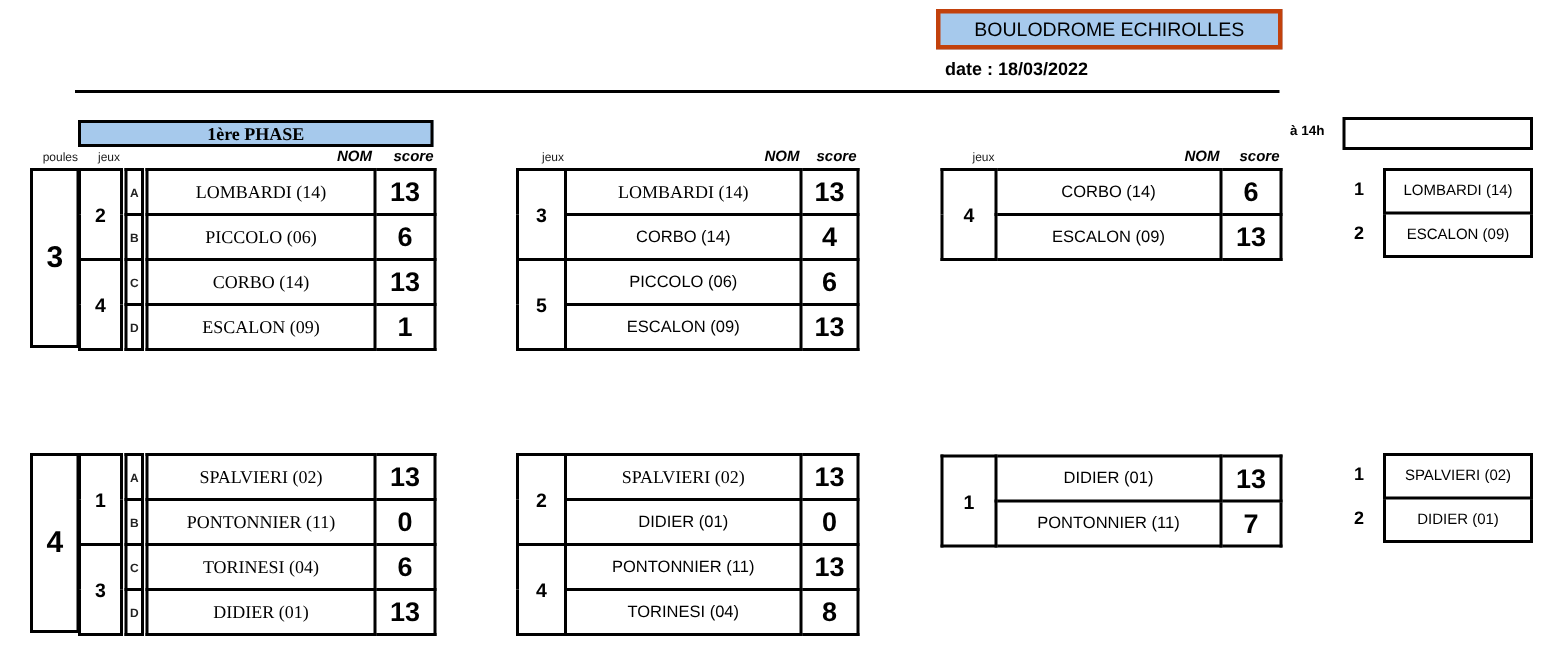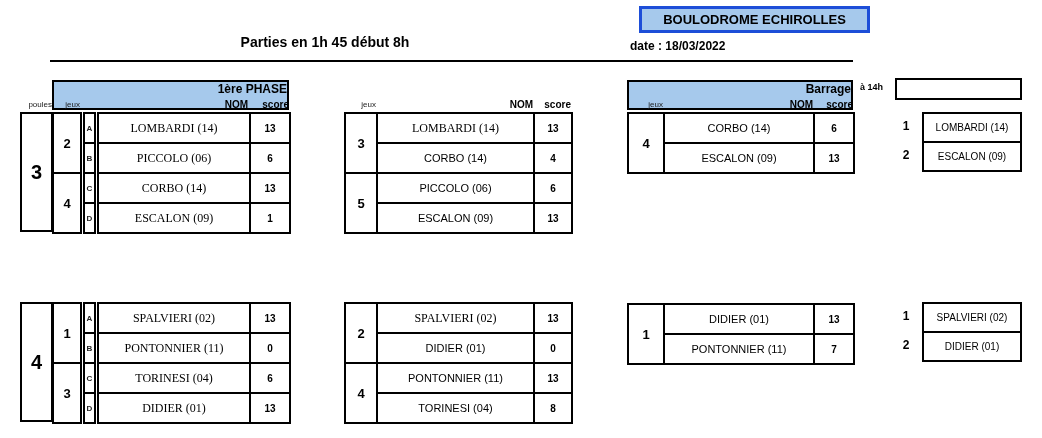--- a/index.html
+++ b/index.html
@@ -5,69 +5,67 @@
   html,body{margin:0;padding:0;background:#fff;}
   .page{position:relative;width:1042px;height:438px;background:#fff;overflow:hidden;
         font-family:"Liberation Sans",sans-serif;color:#000;}
   .abs{position:absolute;text-align:right;}
 
   .title{left:0;top:7px;width:650px;text-align:center;font-size:18px;font-weight:bold;letter-spacing:.3px;}
   .subtitle{left:0;top:34px;width:650px;text-align:center;font-size:14px;font-weight:bold;}
   .rule{left:50px;top:60px;width:803px;height:0;border-top:2px solid #000;}
 
   .venue{left:624px;top:6px;width:231px;height:27px;box-sizing:border-box;
-         border:3px solid #1d4ed8;background:var(--blue,#a6c9ec);
-         font-size:13px;font-weight:bold;text-align:center;line-height:21px;margin-left:15px;}
+         border:3px solid #c2410c;background:var(--blue,#a6c9ec);
+         font-size:13px;font-weight:normal;text-align:center;line-height:21px;}
   .date{left:630px;top:39px;font-size:12px;font-weight:bold;}
 
-  .phase-header{top:80px;height:30px;box-sizing:border-box;border:2px solid #000;
+  .phase-header{top:80px;height:18px;box-sizing:border-box;border:2px solid #000;
                 background:var(--blue,#a6c9ec);font-size:12px;font-weight:bold;
-                text-align:right;line-height:14px;}
+                text-align:center;line-height:14px;font-family:Liberation Serif, serif;}
   .ph1{left:52px;width:237px;}
   .ph2{left:344px;width:227px;}
   .phb{left:627px;width:226px;}
 
   .col-label{top:99px;height:12px;font-size:8px;text-align:right;line-height:12px;color:#1a1a1a;}
-  .col-label.bold{font-size:10px;font-weight:bold;color:#000;}
+  .col-label.bold{font-size:10px;font-weight:bold;color:#000;font-style:italic;}
 
   .poule-box{left:20px;width:33px;height:120px;box-sizing:border-box;border:2px solid #000;
              display:flex;align-items:center;justify-content:center;
              font-size:20px;font-weight:bold;}
 
   table.grid{position:absolute;border-collapse:collapse;table-layout:fixed;}
   table.grid td{border:2px solid #000;padding:0;text-align:center;vertical-align:middle;
                 overflow:hidden;background:#fff;}
   table.grid td.gap{border:none;background:#fff;}
   td.jeux{font-size:13px;font-weight:bold;}
   td.letter{font-size:8px;font-weight:bold;color:#222;}
   td.nom{font-size:11px;}
   td.nom.serif{font-family:"Liberation Serif",serif;font-size:12px;}
-  td.score{font-size:10px;font-weight:bold;}
+  td.score{font-size:18px;font-weight:bold;}
   tr.r30{height:30px;}
   tr.r29{height:29px;}
   td.rank-name{font-size:10px;}
 
   .rank-num{width:20px;height:29px;text-align:center;line-height:29px;
             font-size:12px;font-weight:bold;}
   .time-label{left:860px;top:82px;font-size:9px;font-weight:bold;}
   .time-box{left:895px;top:78px;width:127px;height:22px;box-sizing:border-box;
             border:2px solid #000;background:#fff;}
 </style>
 </head>
 <body>
 
 <div class="page">
 
-  <div class="abs subtitle">Parties en 1h 45 début 8h</div>
   <div class="abs rule"></div>
   <div class="abs venue">BOULODROME ECHIROLLES</div>
   <div class="abs date">date : 18/03/2022</div>
 
   <div class="abs phase-header ph1">1ère PHASE</div>
-  <div class="abs phase-header phb">Barrage</div>
 
   <div class="abs time-label">à 14h</div>
   <div class="abs time-box"></div>
 
   <div class="abs col-label" style="left:20px;width:32px;">poules</div>
   <div class="abs col-label" style="left:52px;width:28px;">jeux</div>
   <div class="abs col-label bold" style="left:90px;width:158px;">NOM</div>
   <div class="abs col-label bold" style="left:248px;width:41px;">score</div>
   <div class="abs col-label" style="left:344px;width:32px;">jeux</div>
   <div class="abs col-label bold" style="left:376px;width:157px;">NOM</div>

